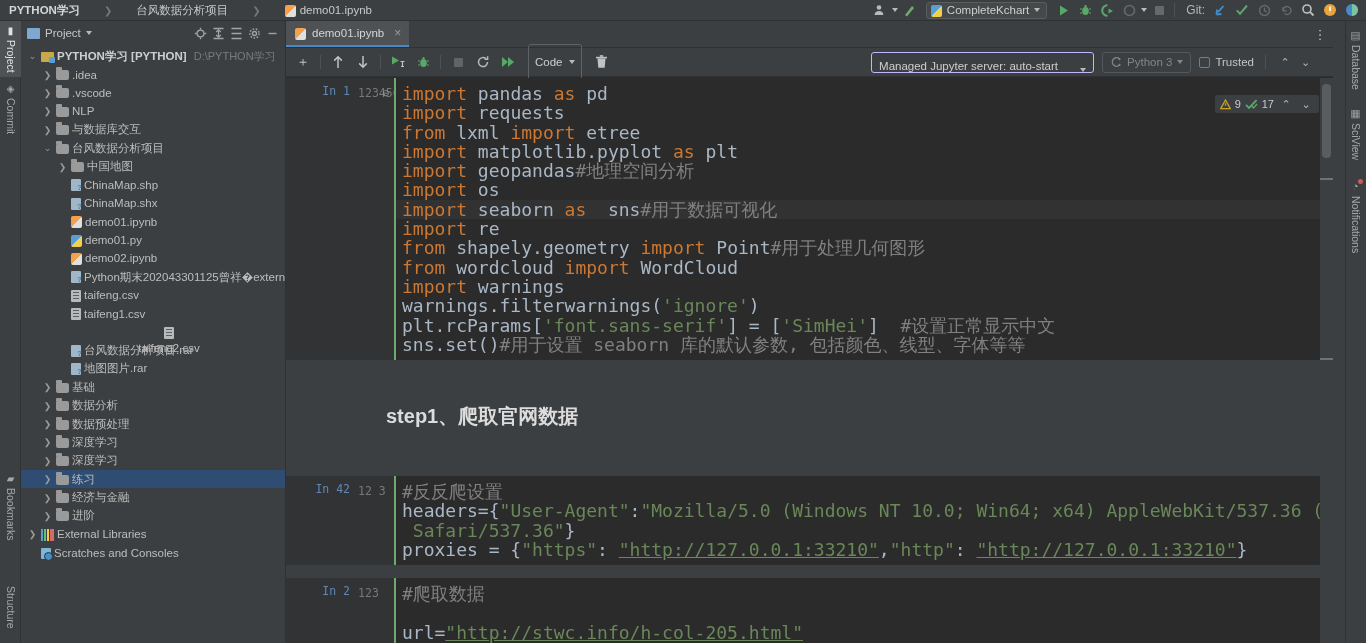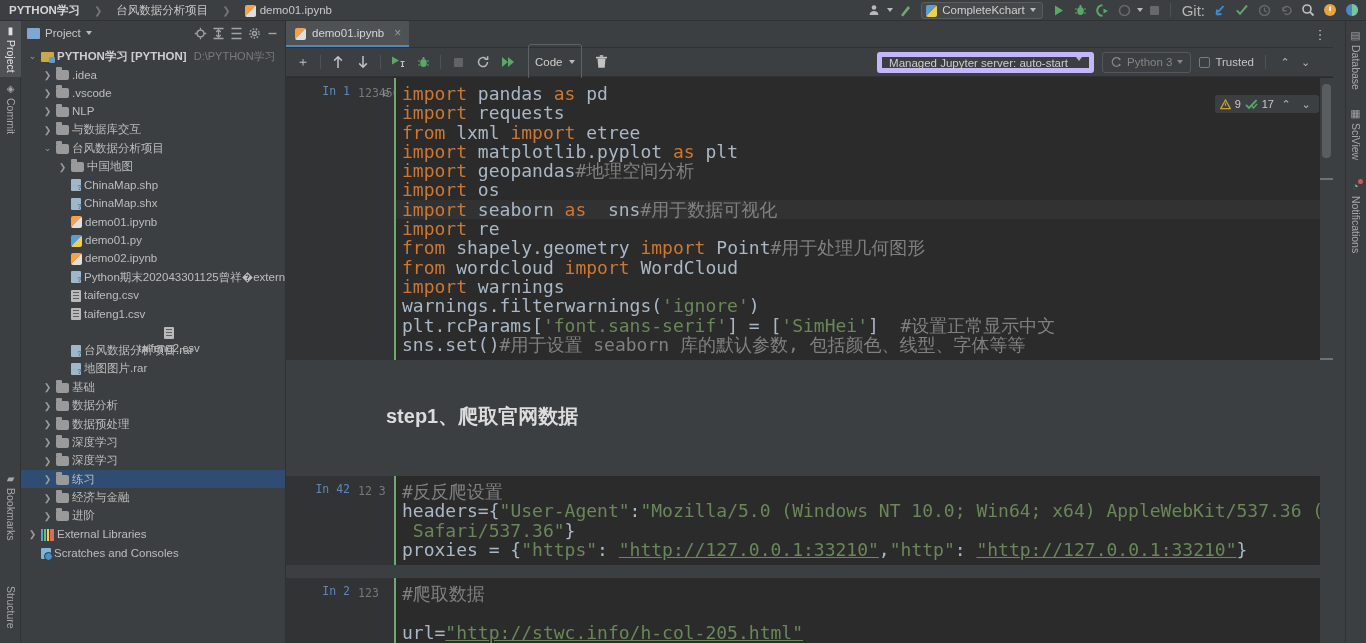--- a/index.html
+++ b/index.html
@@ -12,36 +12,36 @@
     -webkit-font-smoothing: antialiased;
   }
   .app { position: relative; width: 1366px; height: 643px; }
 
   
   .titlebar {
     position: absolute; top: 0; left: 0; width: 1366px; height: 21px;
     background: #3c3f41; display: flex; align-items: center;
     font-size: 11.5px; border-bottom: 1px solid #2f3133;
   }
-  .crumbs { display: flex; align-items: center; padding-left: 6px; gap: 10px; }
+  .crumbs { display: flex; align-items: center; padding-left: 6px; gap: 20px; }
   .crumb { color: #c8c8c8; font-size: 11.5px; padding: 0 3px; white-space: nowrap; }
   .crumb.bold { font-weight: bold; color: #d6d6d6; }
   .crumb-sep { color: #767676; font-size: 10px; padding: 0 1px; }
   .crumb-file { display: flex; align-items: center; gap: 4px; }
 
   .tb-right { margin-left: auto; display: flex; align-items: center; gap: 2px; padding-right: 4px; }
   .tbtn { width: 20px; height: 20px; display: flex; align-items: center; justify-content: center;
           border-radius: 3px; }
   .tbtn.dim { opacity: .45; }
   .runcfg {
     display: flex; align-items: center; gap: 5px; height: 17px;
     border: 1px solid #5a5d5f; border-radius: 3px; padding: 0 6px 0 4px;
     background: #45494a; font-size: 11.5px; color: #cfcfcf; margin: 0 4px;
   }
-  .gitlabel { font-size: 15px; color: #b6b6b6; padding: 0 3px 0 6px; }
+  .gitlabel { font-size: 12px; color: #b6b6b6; padding: 0 3px 0 6px; }
   .vsep { width: 1px; height: 14px; background: #4e5254; margin: 0 3px; }
   .caret { width: 0; height: 0; border-left: 3.5px solid transparent; border-right: 3.5px solid transparent;
            border-top: 4px solid #b9b9b9; }
 
   
   .leftstrip {
     position: absolute; top: 21px; left: 0; width: 21px; height: 622px;
     background: #3c3f41; border-right: 1px solid #2f3133;
   }
   .vtab {
@@ -129,22 +129,22 @@
   }
   .nbtn { width: 22px; height: 22px; display: flex; align-items: center; justify-content: center;
           border-radius: 3px; color: #c2c2c2; font-size: 13px; }
   .nbtn.dim { opacity: .4; }
   .celltype {
     display: flex; align-items: center; gap: 6px; height: 36px; padding: 0 6px;
     border: 1px solid #5e6264; border-radius: 3px; font-size: 11.5px; color: #cdcdcd;
     margin: 0 6px;
   }
   .serverbox {
-    display: flex; align-items: flex-start; gap: 8px; height: 21px; padding: 0 7px;
-    border: 5px solid #c4b5fd; border-radius: 3px; font-size: 11.5px; color: #cdcdcd;
+    display: flex; align-items: flex-end; gap: 22px; height: 21px; padding: 0 7px;
+    border: 1px solid #c4b5fd; border-radius: 3px; font-size: 11.5px; color: #cdcdcd;
   }
   .kernelbox {
     display: flex; align-items: center; gap: 5px; height: 21px; padding: 0 7px;
     border: 1px solid #55585a; border-radius: 3px; font-size: 11.5px; color: #858585;
   }
   .trustbox { display:flex; align-items:center; gap:5px; font-size:11.5px; color:#c4c4c4; }
   .cbox { width:11px; height:11px; border:1px solid #7a7d7f; border-radius:2px; background:#3c3f41; }
   .chev { color:#b5b5b5; font-size:11px; width:16px; text-align:center; }
 
   .inspect {

